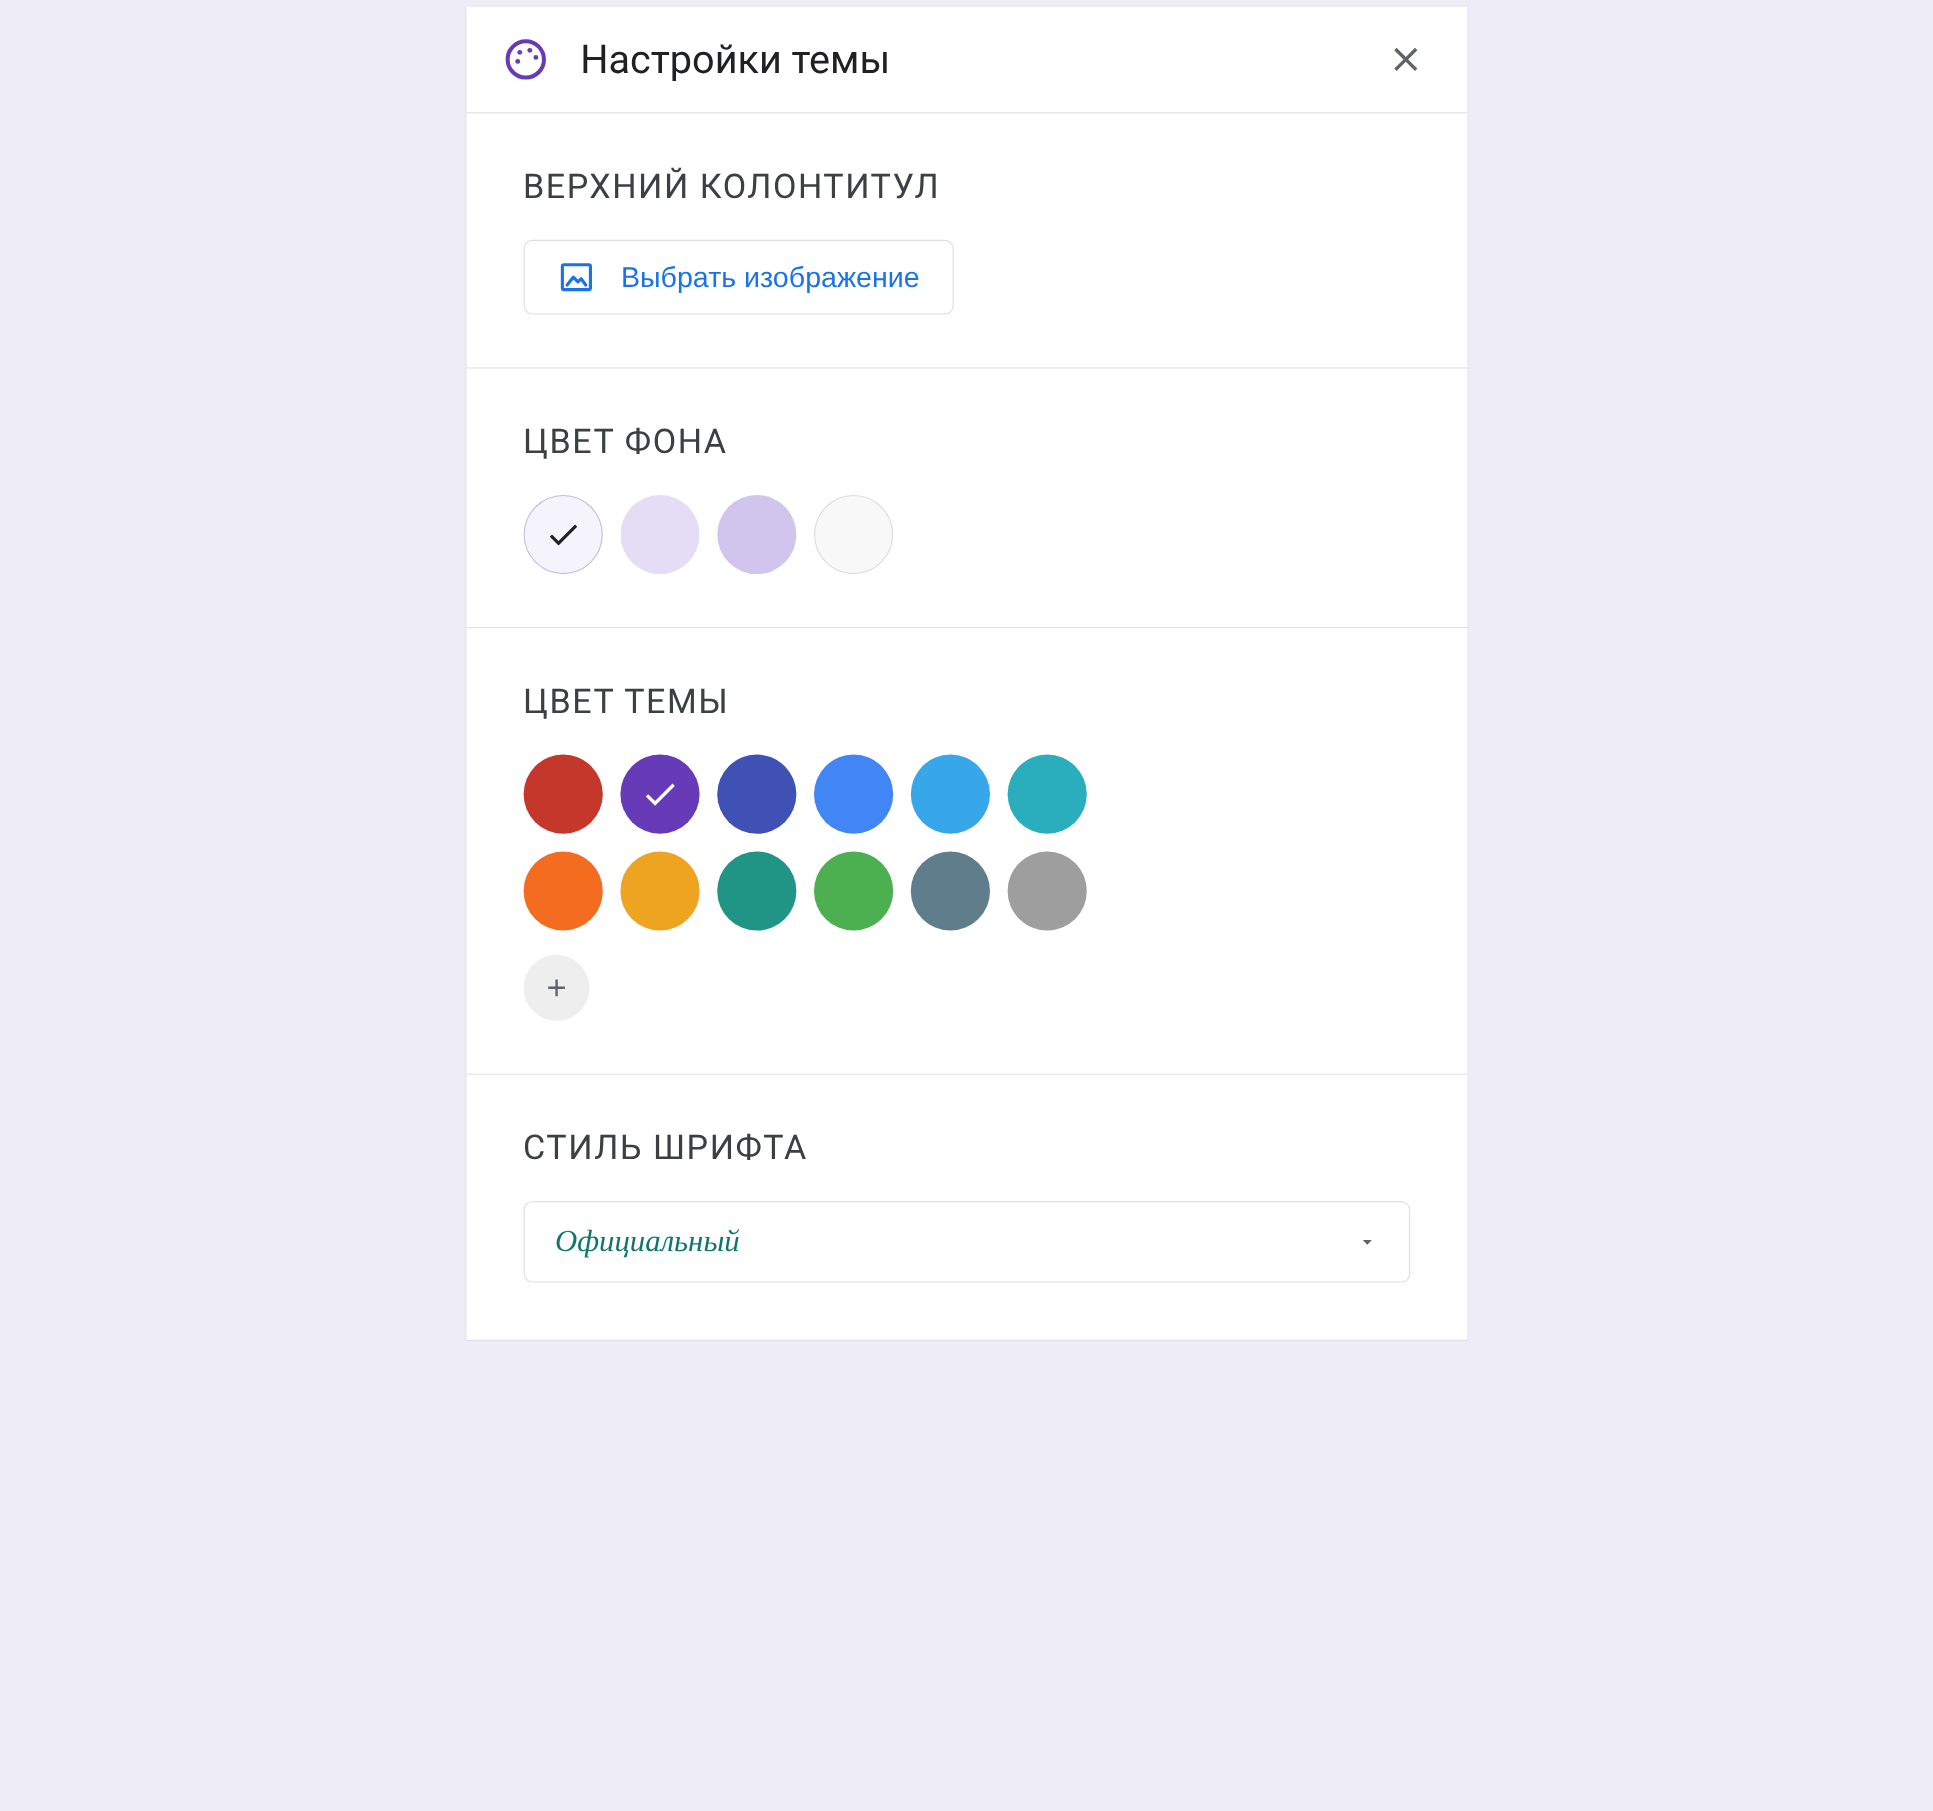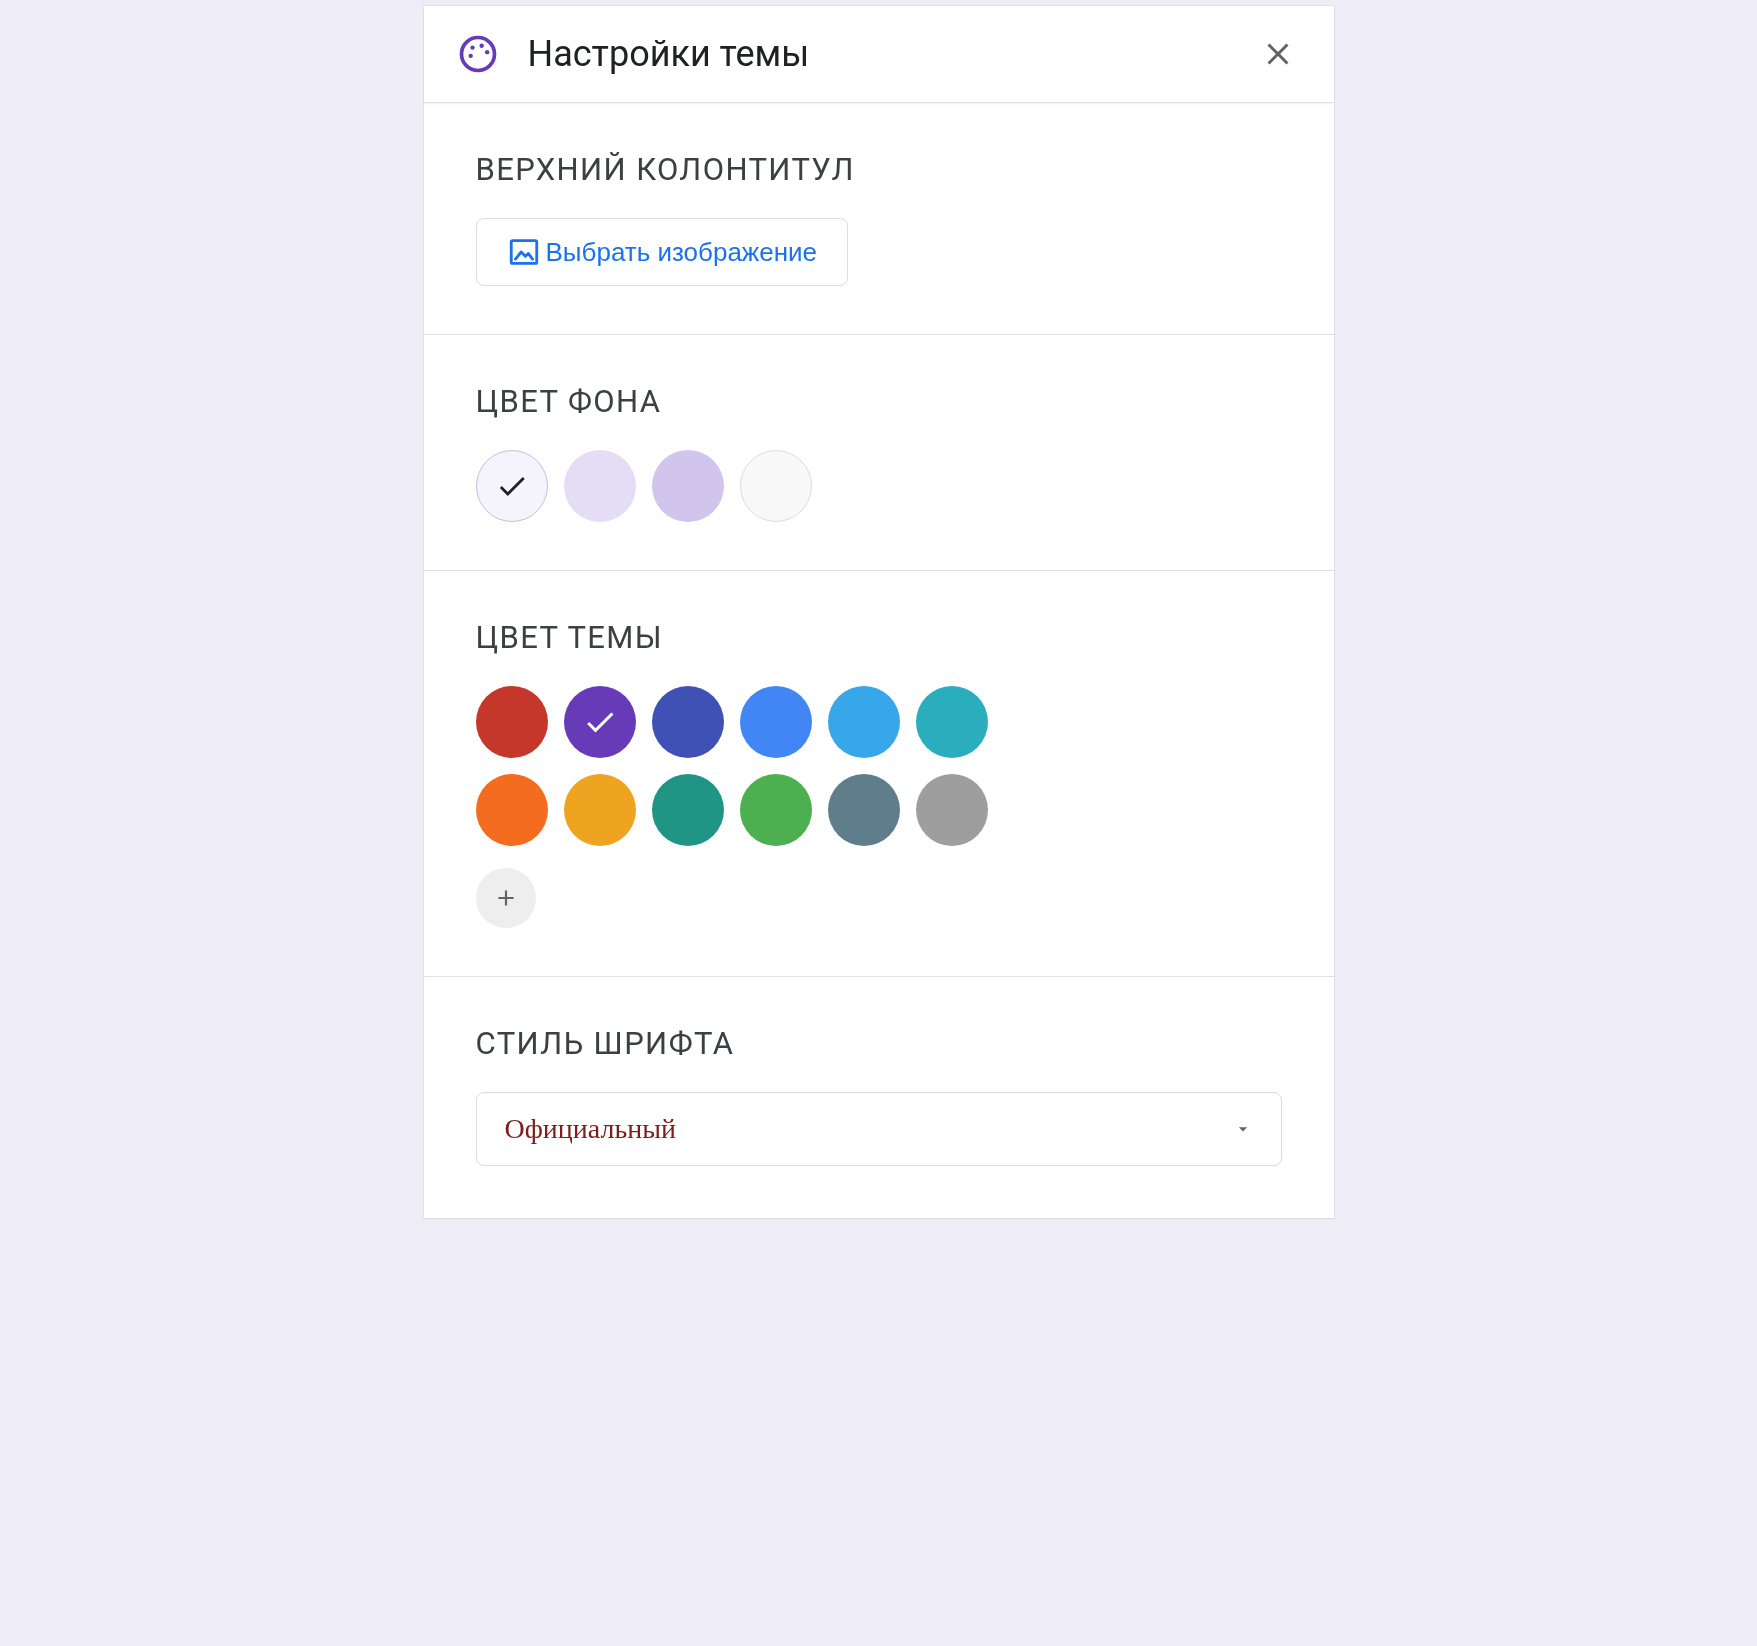--- a/index.html
+++ b/index.html
@@ -53,21 +53,21 @@
   .section-label {
     font-size: 31px;
     letter-spacing: 1.4px;
     color: #3c4043;
     margin-bottom: 30px;
     font-weight: 400;
   }
   .choose-image-btn {
     display: inline-flex;
     align-items: center;
-    gap: 5px;
+    gap: 24px;
     padding: 16px 30px;
     border: 1.5px solid #dadce0;
     border-radius: 8px;
     background: #fff;
     cursor: pointer;
     color: #1a73e8;
     font-size: 26px;
     font-weight: 500;
   }
   .choose-image-btn svg { width: 34px; height: 34px; }
@@ -105,21 +105,22 @@
     justify-content: space-between;
     border: 1.5px solid #dadce0;
     border-radius: 8px;
     padding: 20px 28px;
     cursor: pointer;
     width: 100%;
   }
   .font-select span {
     font-family: Georgia, 'Times New Roman', serif;
     font-size: 28px;
-    color: #7f1d1d;
+    color: #0f766e;
+    font-style: italic;
   }
   .font-select svg { width: 20px; height: 20px; color: #5f6368; }
 </style>
 </head>
 <body>
 
 <div class="panel">
 
   <div class="header">
     <span class="palette-icon">

